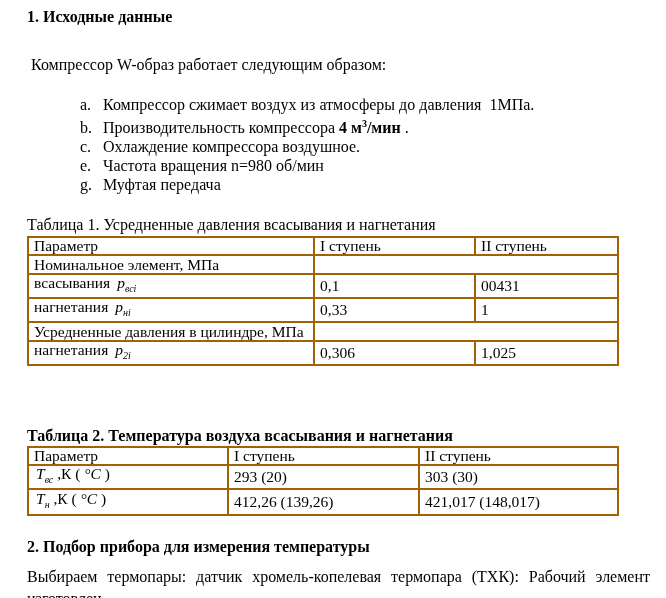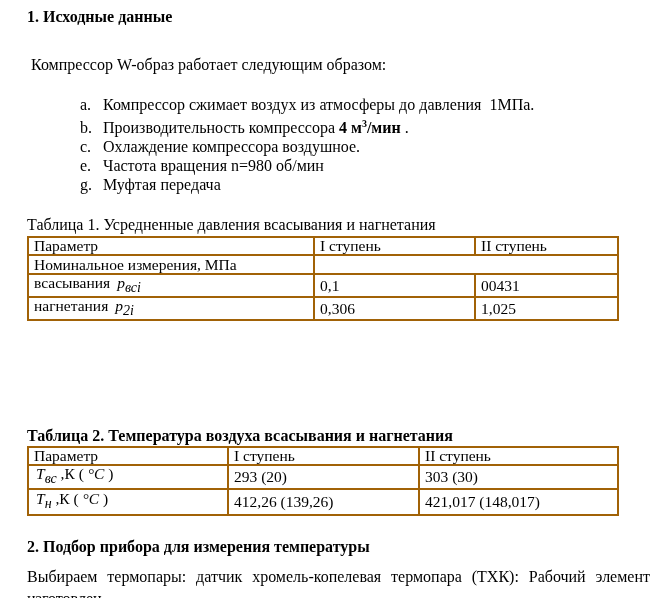--- a/index.html
+++ b/index.html
@@ -26,21 +26,21 @@
     padding: 0 2px 0 5px;
     text-align: left;
     vertical-align: middle;
     font-size: 15.5px;
     line-height: 16px;
     overflow: hidden;
     white-space: nowrap;
   }
   .sym { font-style: italic; margin-left: 7px; }
   .sym2 { font-style: italic; margin-left: 2px; }
-  sub.ss { font-style: italic; font-size: 14px; }
+  sub.ss { font-style: italic; font-size: 10px; }
   .deg { font-style: italic; }
   .para { width: 623px; }
   .jline {
     display: block;
     text-align: justify;
     text-align-last: justify;
     line-height: 22px;
     white-space: normal;
   }
 </style>
@@ -79,27 +79,36 @@
         <col style="width:161px">
         <col style="width:143px">
       </colgroup>
     <tbody>
         <tr style="height:17px">
       <td>Параметр</td>
       <td>I ступень</td>
       <td>II ступень</td>
     </tr>
     <tr style="height:19px">
-      <td>Номинальное измерения, МПа</td>
+      <td>Номинальное элемент, МПа</td>
       <td colspan="2"></td>
     </tr>
     <tr style="height:23px">
       <td><span>всасывания</span><span class="sym">p</span><sub class="ss">всi</sub></td>
       <td>0,1</td>
       <td>00431</td>
+    </tr>
+    <tr style="height:23px">
+      <td><span>нагнетания</span><span class="sym">p</span><sub class="ss">нi</sub></td>
+      <td>0,33</td>
+      <td>1</td>
+    </tr>
+    <tr style="height:19px">
+      <td>Усредненные давления в цилиндре, МПа</td>
+      <td colspan="2"></td>
     </tr>
     <tr style="height:23px">
       <td><span>нагнетания</span><span class="sym">p</span><sub class="ss">2i</sub></td>
       <td>0,306</td>
       <td>1,025</td>
     </tr>
   </tbody>
     </table>
 
   <div class="abs caption" style="left:27px; top:427px;font-weight:bold;">Таблица 2. Температура воздуха всасывания и нагнетания</div>

